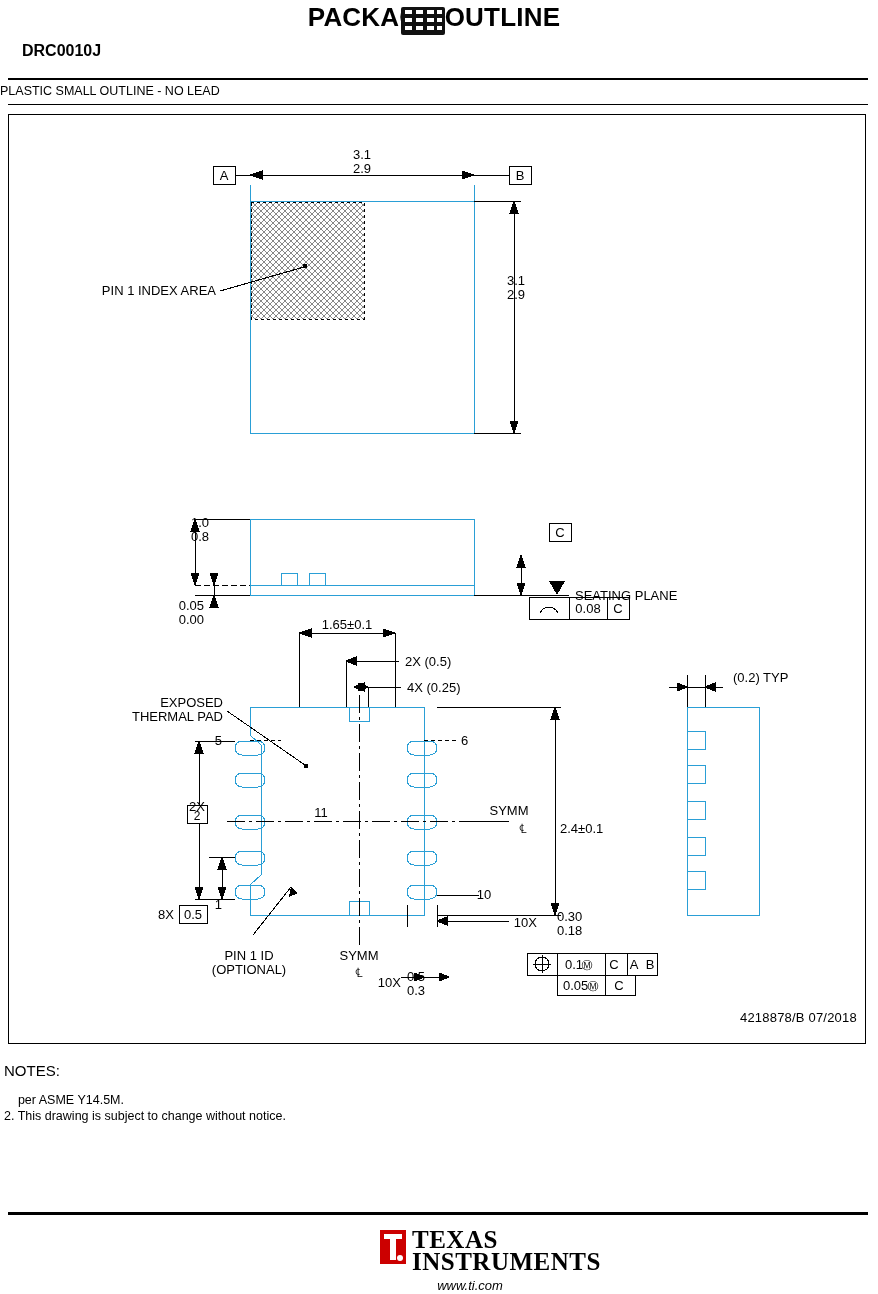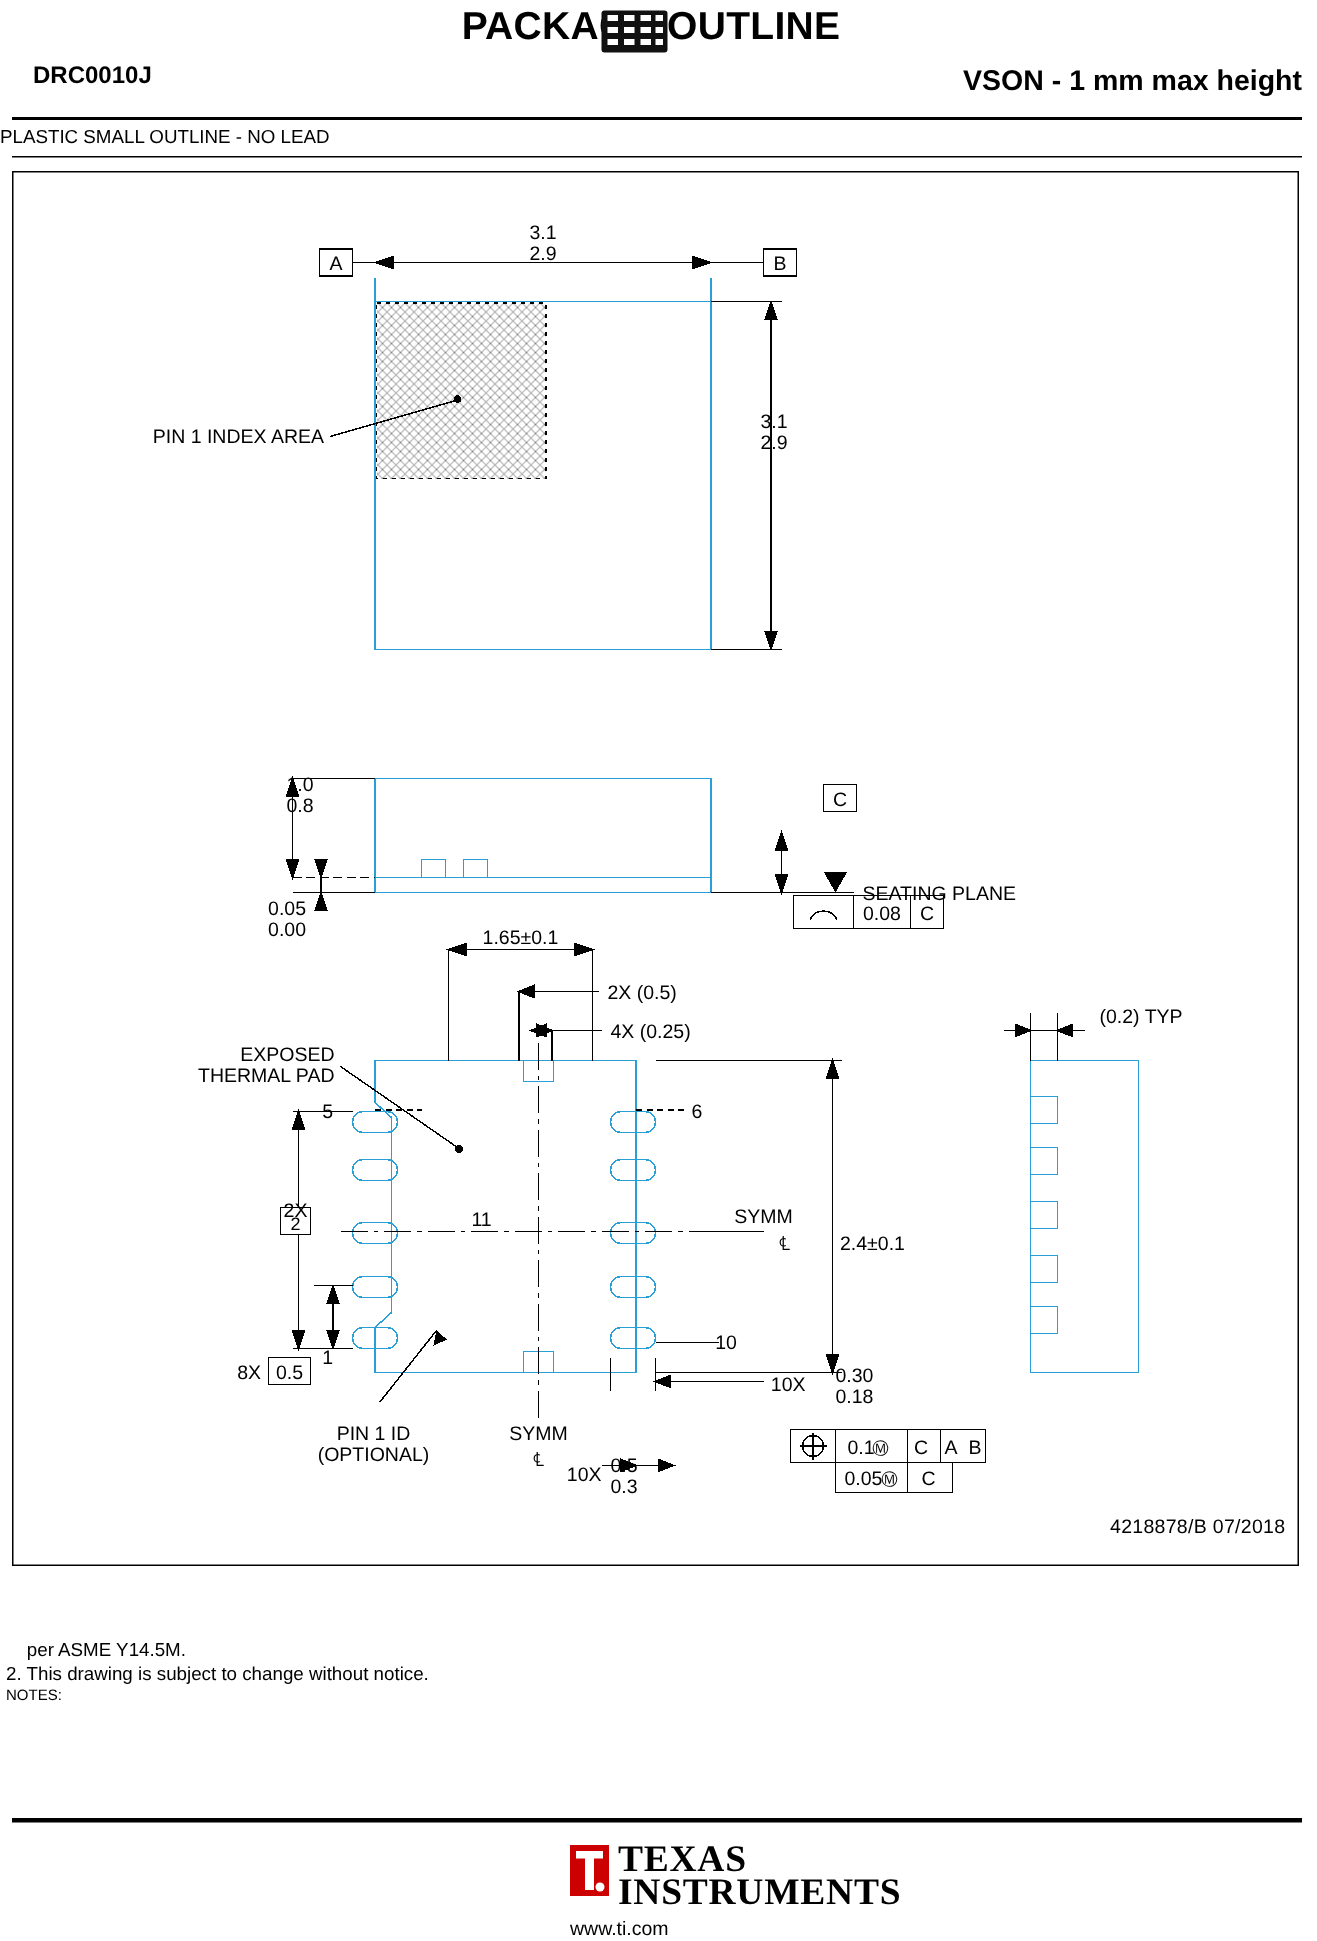--- a/index.html
+++ b/index.html
@@ -41,42 +41,41 @@
   
   .frame{
     position:absolute;left:8px;top:114px;width:858px;height:930px;
     border:1px solid #000;box-sizing:border-box;background:#fff;
   }
   .docnum{
     position:absolute;left:740px;top:1010px;font-size:13px;letter-spacing:.2px;
   }
 
   
-  .notes-h{position:absolute;left:4px;top:1125px;font-size:10px;}
+  .notes-h{position:absolute;left:4px;top:1062px;font-size:15px;}
   .notes{position:absolute;left:4px;top:1092px;font-size:12.5px;line-height:16px;width:860px;}
   .notes div{white-space:pre;}
 
   .foot-rule{position:absolute;left:8px;top:1212px;width:860px;height:3px;background:#000;}
 
   
   .ti{position:absolute;left:380px;top:1228px;width:180px;height:60px;}
   .ti-red{position:absolute;left:0;top:2px;width:26px;height:34px;background:#cc0000;}
   .ti-txt1{position:absolute;left:32px;top:-2px;font-family:"Liberation Serif",serif;font-weight:bold;font-size:25px;letter-spacing:.5px;}
   .ti-txt2{position:absolute;left:32px;top:20px;font-family:"Liberation Serif",serif;font-weight:bold;font-size:25px;letter-spacing:.5px;}
-  .ti-url{position:absolute;left:0;top:50px;width:180px;font-size:13px;}
+  .ti-url{position:absolute;left:0;top:50px;width:180px;text-align:center;font-size:13px;font-style:italic;}
   svg{display:block;}
 </style>
 </head>
 <body>
 
 <div class="wrap">
 
   <div class="hdr-title">PACKAGE OUTLINE</div>
   <div class="hdr-part">DRC0010J</div>
-  <div class="hdr-sub">VSON - 1 mm max height</div>
 
   <div class="pkg-icon">
     <svg width="56" height="34" viewBox="0 0 56 34">
       <rect x="6" y="3" width="44" height="28" rx="2" fill="#111"></rect>
       <g fill="#ffffff">
         <rect x="10" y="6" width="7" height="4"></rect>
           <rect x="21" y="6" width="7" height="4"></rect>
         <rect x="32" y="6" width="7" height="4"></rect>
           <rect x="42" y="6" width="5" height="4"></rect>
         <rect x="10" y="14" width="7" height="4"></rect>

